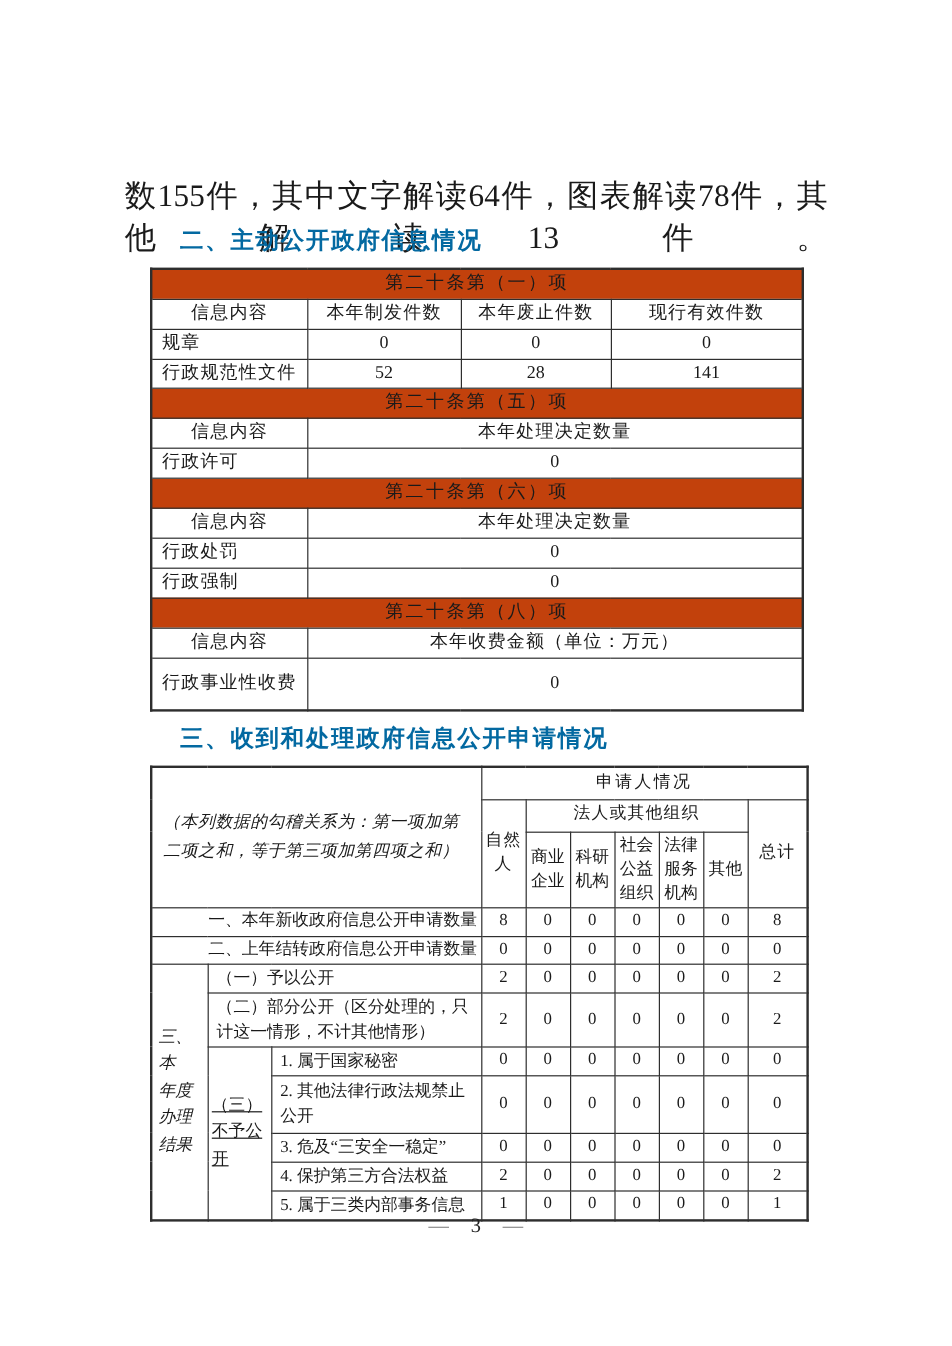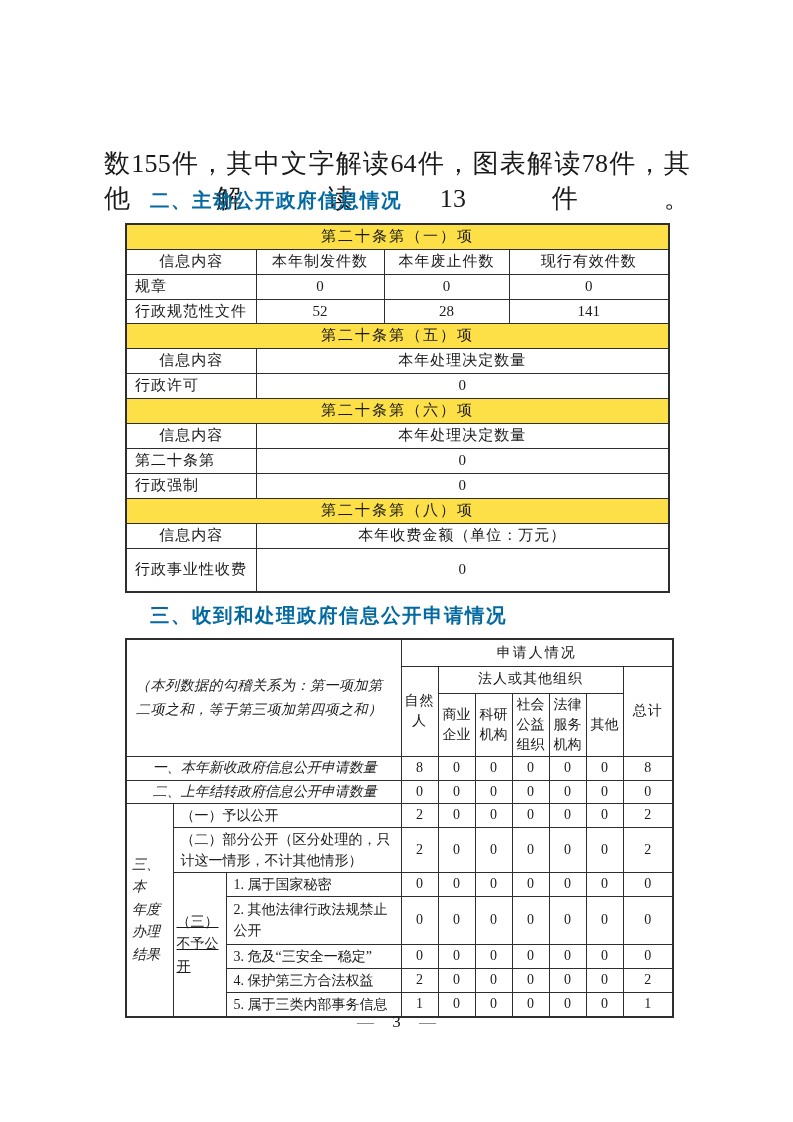--- a/index.html
+++ b/index.html
@@ -21,38 +21,38 @@
 
   table { border-collapse:collapse; table-layout:fixed; background:#fff; }
   #table1, #table2 { position:absolute; border:2px solid #2e2e2e; }
   #table1 { left:125px; top:223px; width:543px; }
   #table2 { left:125px; top:638px; width:547px; }
   td { border:1px solid #2e2e2e; text-align:center; vertical-align:middle; padding:1px 3px; line-height:1.45; }
   #table1 td { font-size:15px; }
   #table2 td { font-size:14px; }
 
   
-  #table1 .band  { background:#fde047; height:25px; letter-spacing:2px; }
+  #table1 .band  { background:#c2410c; height:25px; letter-spacing:2px; }
   #table1 .head  { height:25px; letter-spacing:1px; }
   #table1 .row   { height:23px; }
   #table1 .tall  { height:44px; }
   #table1 .lbl   { text-align:left; padding-left:8px; letter-spacing:1px; }
 
   
   #table2 .h1 { height:27px; letter-spacing:2px; }
   #table2 .h2 { height:27px; letter-spacing:1px; }
   #table2 .h3 { height:62px; }
   #table2 .note {
     text-align:left; padding:22px 9px; font-style:italic; line-height:1.7; letter-spacing:.5px;
   }
   #table2 .r23 { height:23px; }
   #table2 .r24 { height:24px; }
   #table2 .r44 { height:44px; }
   #table2 .r47 { height:48px;margin-top:16px; }
-  #table2 .lbl  { text-align:center; padding-left:5px;font-style:italic; }
+  #table2 .lbl  { text-align:right; padding-left:5px; }
   #table2 .lbl2 { text-align:left; padding-left:7px; line-height:1.5; }
   #table2 .item { text-align:left; padding-left:7px; line-height:1.5; }
   #table2 .grp  { white-space:pre-line; text-align:left; padding-left:5px; line-height:1.6;font-style:italic; }
   #table2 .grp2 { text-align:left; padding:2px 3px; line-height:1.6;text-decoration:underline; }
   #table2 .num  { padding:1px 2px; }
 
   .page-number {
     position:absolute; left:0; top:1012px; width:793px; text-align:center; font-size:17px;
   }
   .page-number .dash { color:#7a7a7a; letter-spacing:0; }
@@ -111,21 +111,21 @@
     </tr>
 
     <tr>
       <td class="band" colspan="4">第二十条第（六）项</td>
     </tr>
     <tr>
       <td class="head">信息内容</td>
       <td class="head" colspan="3">本年处理决定数量</td>
     </tr>
     <tr class="row">
-      <td class="lbl">第二十条第</td>
+      <td class="lbl">行政处罚</td>
       <td colspan="3">0</td>
     </tr>
     <tr class="row">
       <td class="lbl">行政强制</td>
       <td colspan="3">0</td>
     </tr>
 
     <tr>
       <td class="band" colspan="4">第二十条第（八）项</td>
     </tr>

